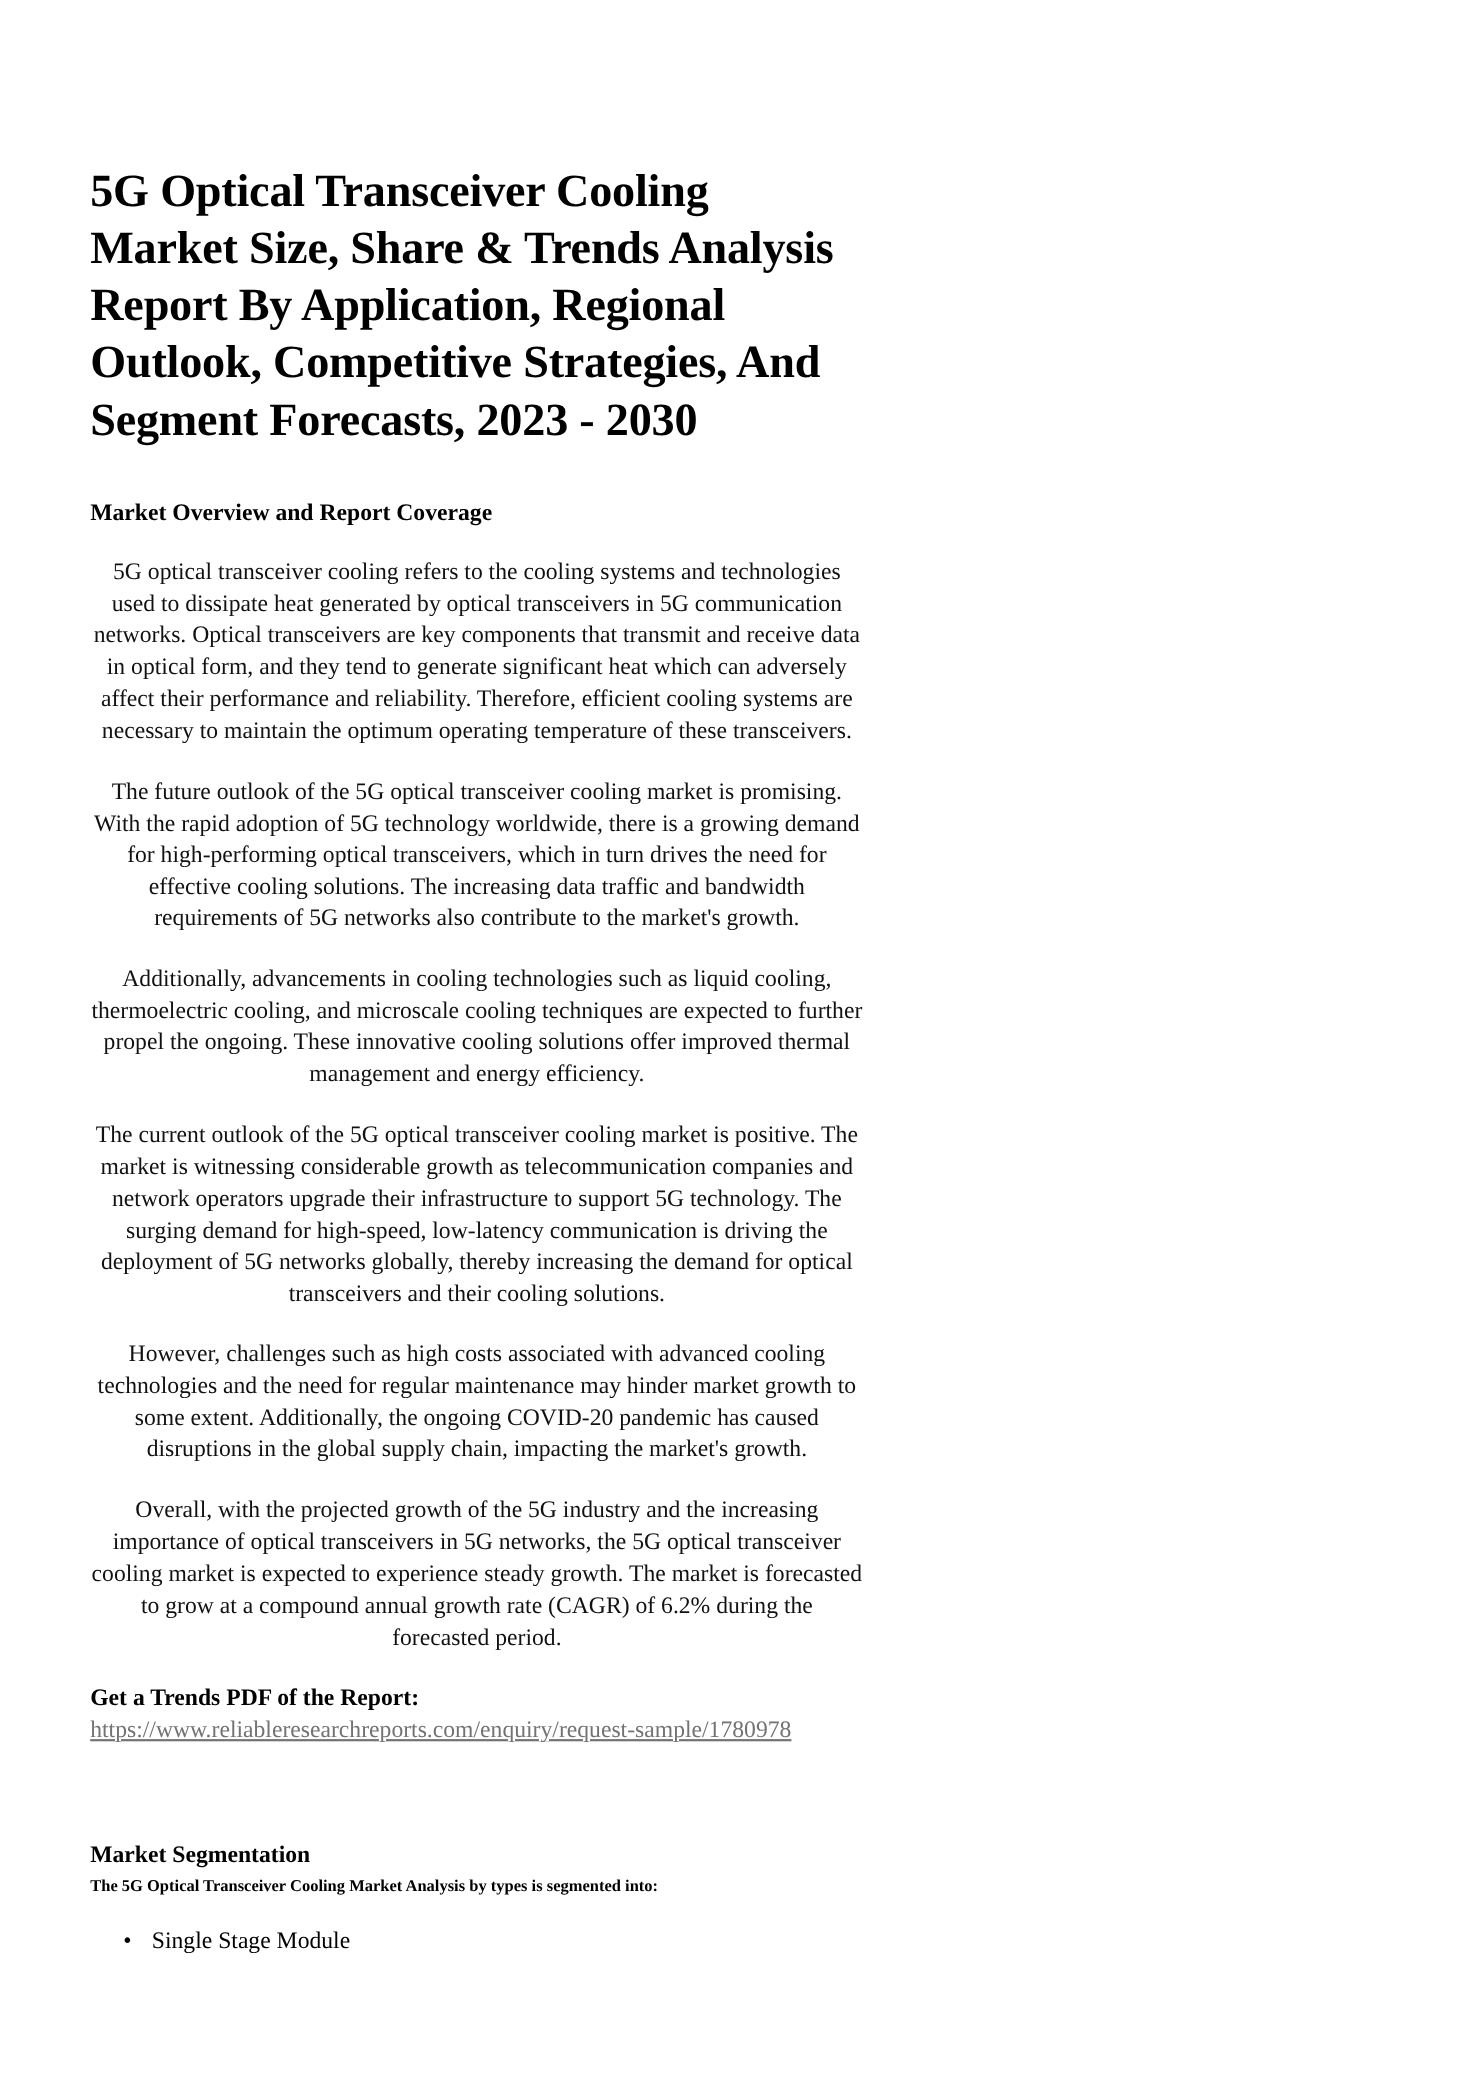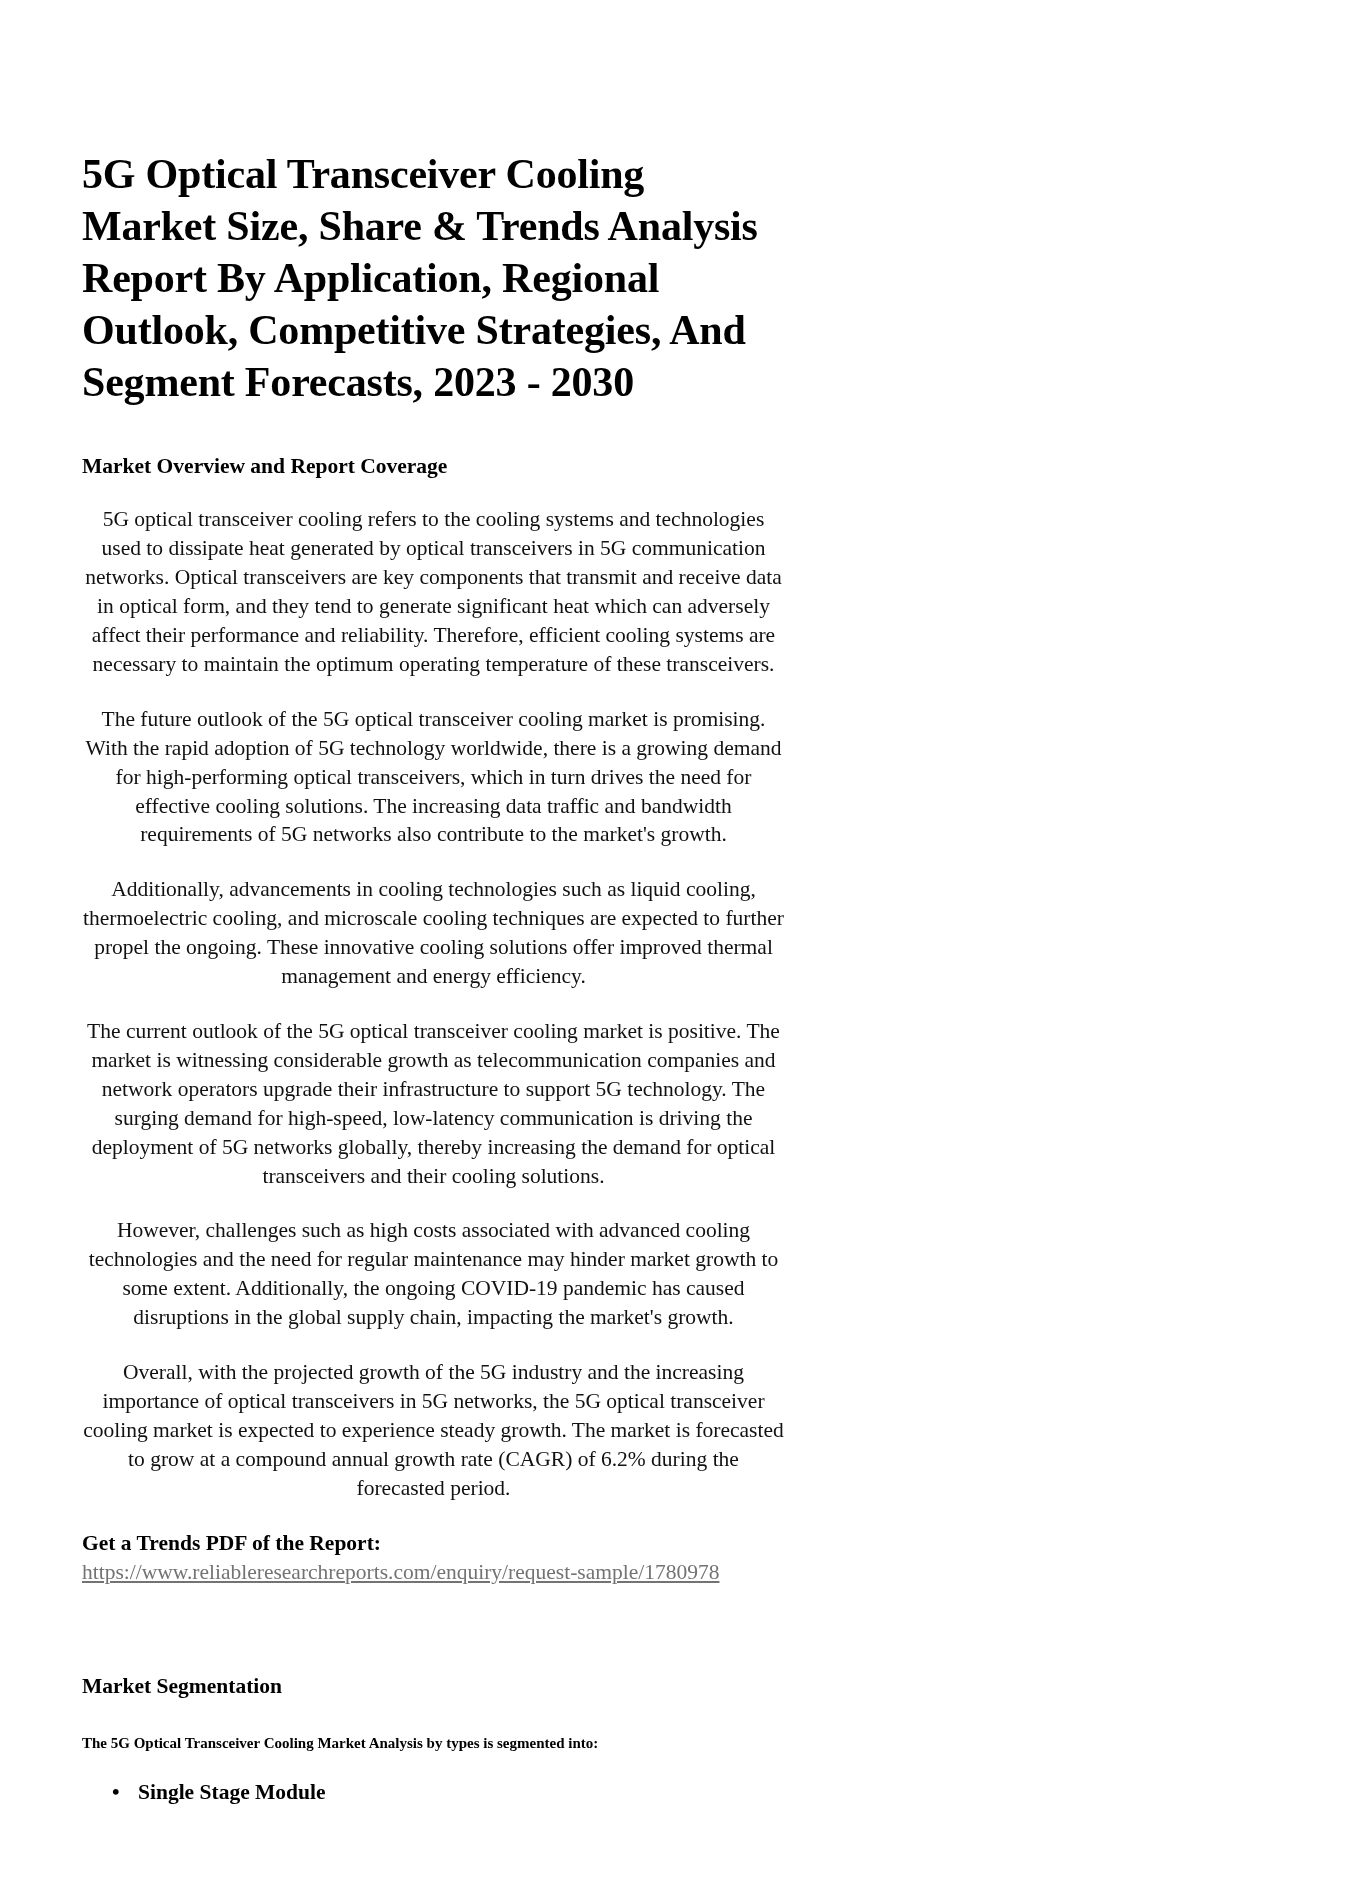--- a/index.html
+++ b/index.html
@@ -57,38 +57,37 @@
   .doc-link {
     color: #737373;
     word-break: break-word;
   }
   .spacer-block {
     height: 62px;
   }
   .seg-heading {
     font-size: 21.5px;
     font-weight: bold;
-    margin: 0 0 36px 0;
+    margin: 0 0 8px 0;
   }
   .seg-subheading {
     font-size: 15px;
     font-weight: bold;
     margin: 0 0 26px 0;
   }
   ul.bullet-list {
     margin: 0;
     padding: 0 0 0 56px;
     list-style: none;
   }
   ul.bullet-list li {
     font-size: 21.5px;
     line-height: 1.345;
     margin: 0 0 8px 0;
     position: relative;
-    font-weight: bold;
   }
   ul.bullet-list li::before {
     content: "\2022";
     position: absolute;
     left: -26px;
     top: 0;
     font-size: 21.5px;
     line-height: 1.345;
     color: #000000;
   }
@@ -103,21 +102,21 @@
   <h2 class="section-heading">Market Overview and Report Coverage</h2>
 
   <p class="para">5G optical transceiver cooling refers to the cooling systems and technologies used to dissipate heat generated by optical transceivers in 5G communication networks. Optical transceivers are key components that transmit and receive data in optical form, and they tend to generate significant heat which can adversely affect their performance and reliability. Therefore, efficient cooling systems are necessary to maintain the optimum operating temperature of these transceivers.</p>
 
   <p class="para">The future outlook of the 5G optical transceiver cooling market is promising. With the rapid adoption of 5G technology worldwide, there is a growing demand for high-performing optical transceivers, which in turn drives the need for effective cooling solutions. The increasing data traffic and bandwidth requirements of 5G networks also contribute to the market's growth.</p>
 
   <p class="para">Additionally, advancements in cooling technologies such as liquid cooling, thermoelectric cooling, and microscale cooling techniques are expected to further propel the ongoing. These innovative cooling solutions offer improved thermal management and energy efficiency.</p>
 
   <p class="para">The current outlook of the 5G optical transceiver cooling market is positive. The market is witnessing considerable growth as telecommunication companies and network operators upgrade their infrastructure to support 5G technology. The surging demand for high-speed, low-latency communication is driving the deployment of 5G networks globally, thereby increasing the demand for optical transceivers and their cooling solutions.</p>
 
-  <p class="para">However, challenges such as high costs associated with advanced cooling technologies and the need for regular maintenance may hinder market growth to some extent. Additionally, the ongoing COVID-19 pandemic has caused disruptions in the global supply chain, impacting the market's growth.</p>
+  <p class="para">However, challenges such as high costs associated with advanced cooling technologies and the need for regular maintenance may hinder market growth to some extent. Additionally, the ongoing COVID-20 pandemic has caused disruptions in the global supply chain, impacting the market's growth.</p>
 
   <p class="para">Overall, with the projected growth of the 5G industry and the increasing importance of optical transceivers in 5G networks, the 5G optical transceiver cooling market is expected to experience steady growth. The market is forecasted to grow at a compound annual growth rate (CAGR) of 6.2% during the forecasted period.</p>
 
   <p class="link-para"><span class="link-label">Get a Trends PDF of the Report:</span> <a class="doc-link" href="#">https://www.reliableresearchreports.com/enquiry/request-sample/1780978</a></p>
 
   <div class="spacer-block"></div>
 
   <h2 class="seg-heading">Market Segmentation</h2>
 
   <h3 class="seg-subheading">The 5G Optical Transceiver Cooling Market Analysis by types is segmented into:</h3>

